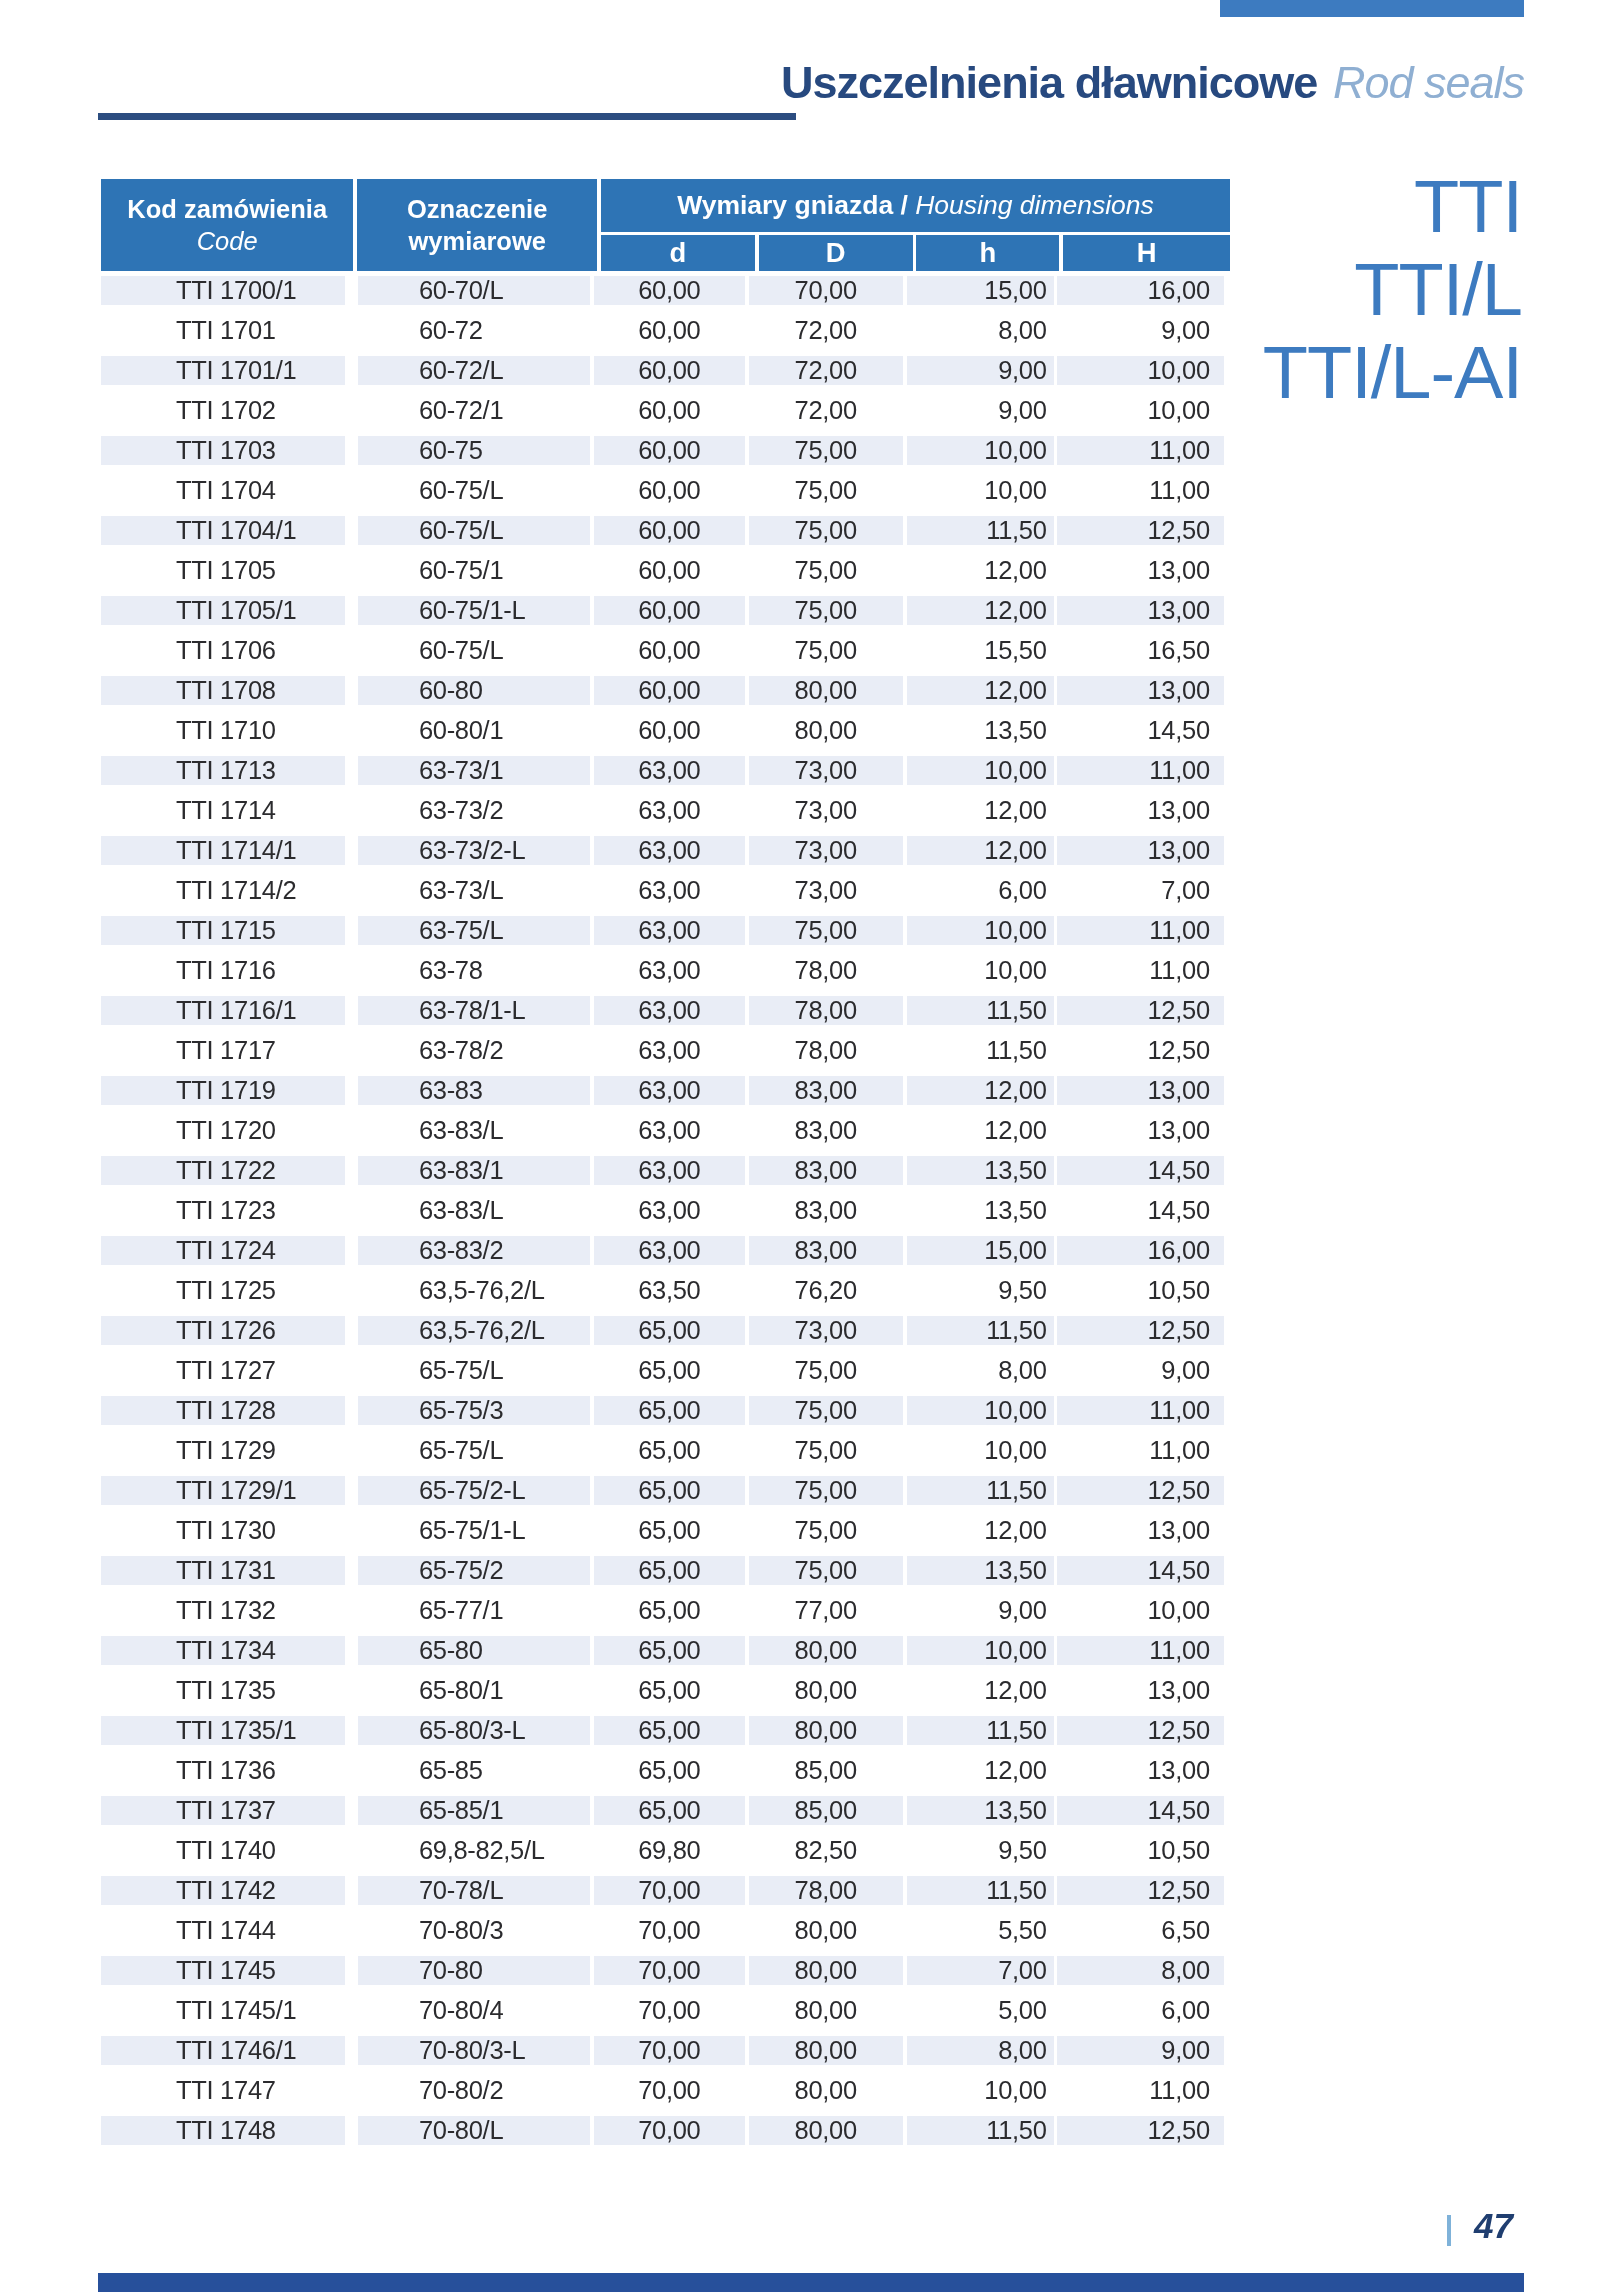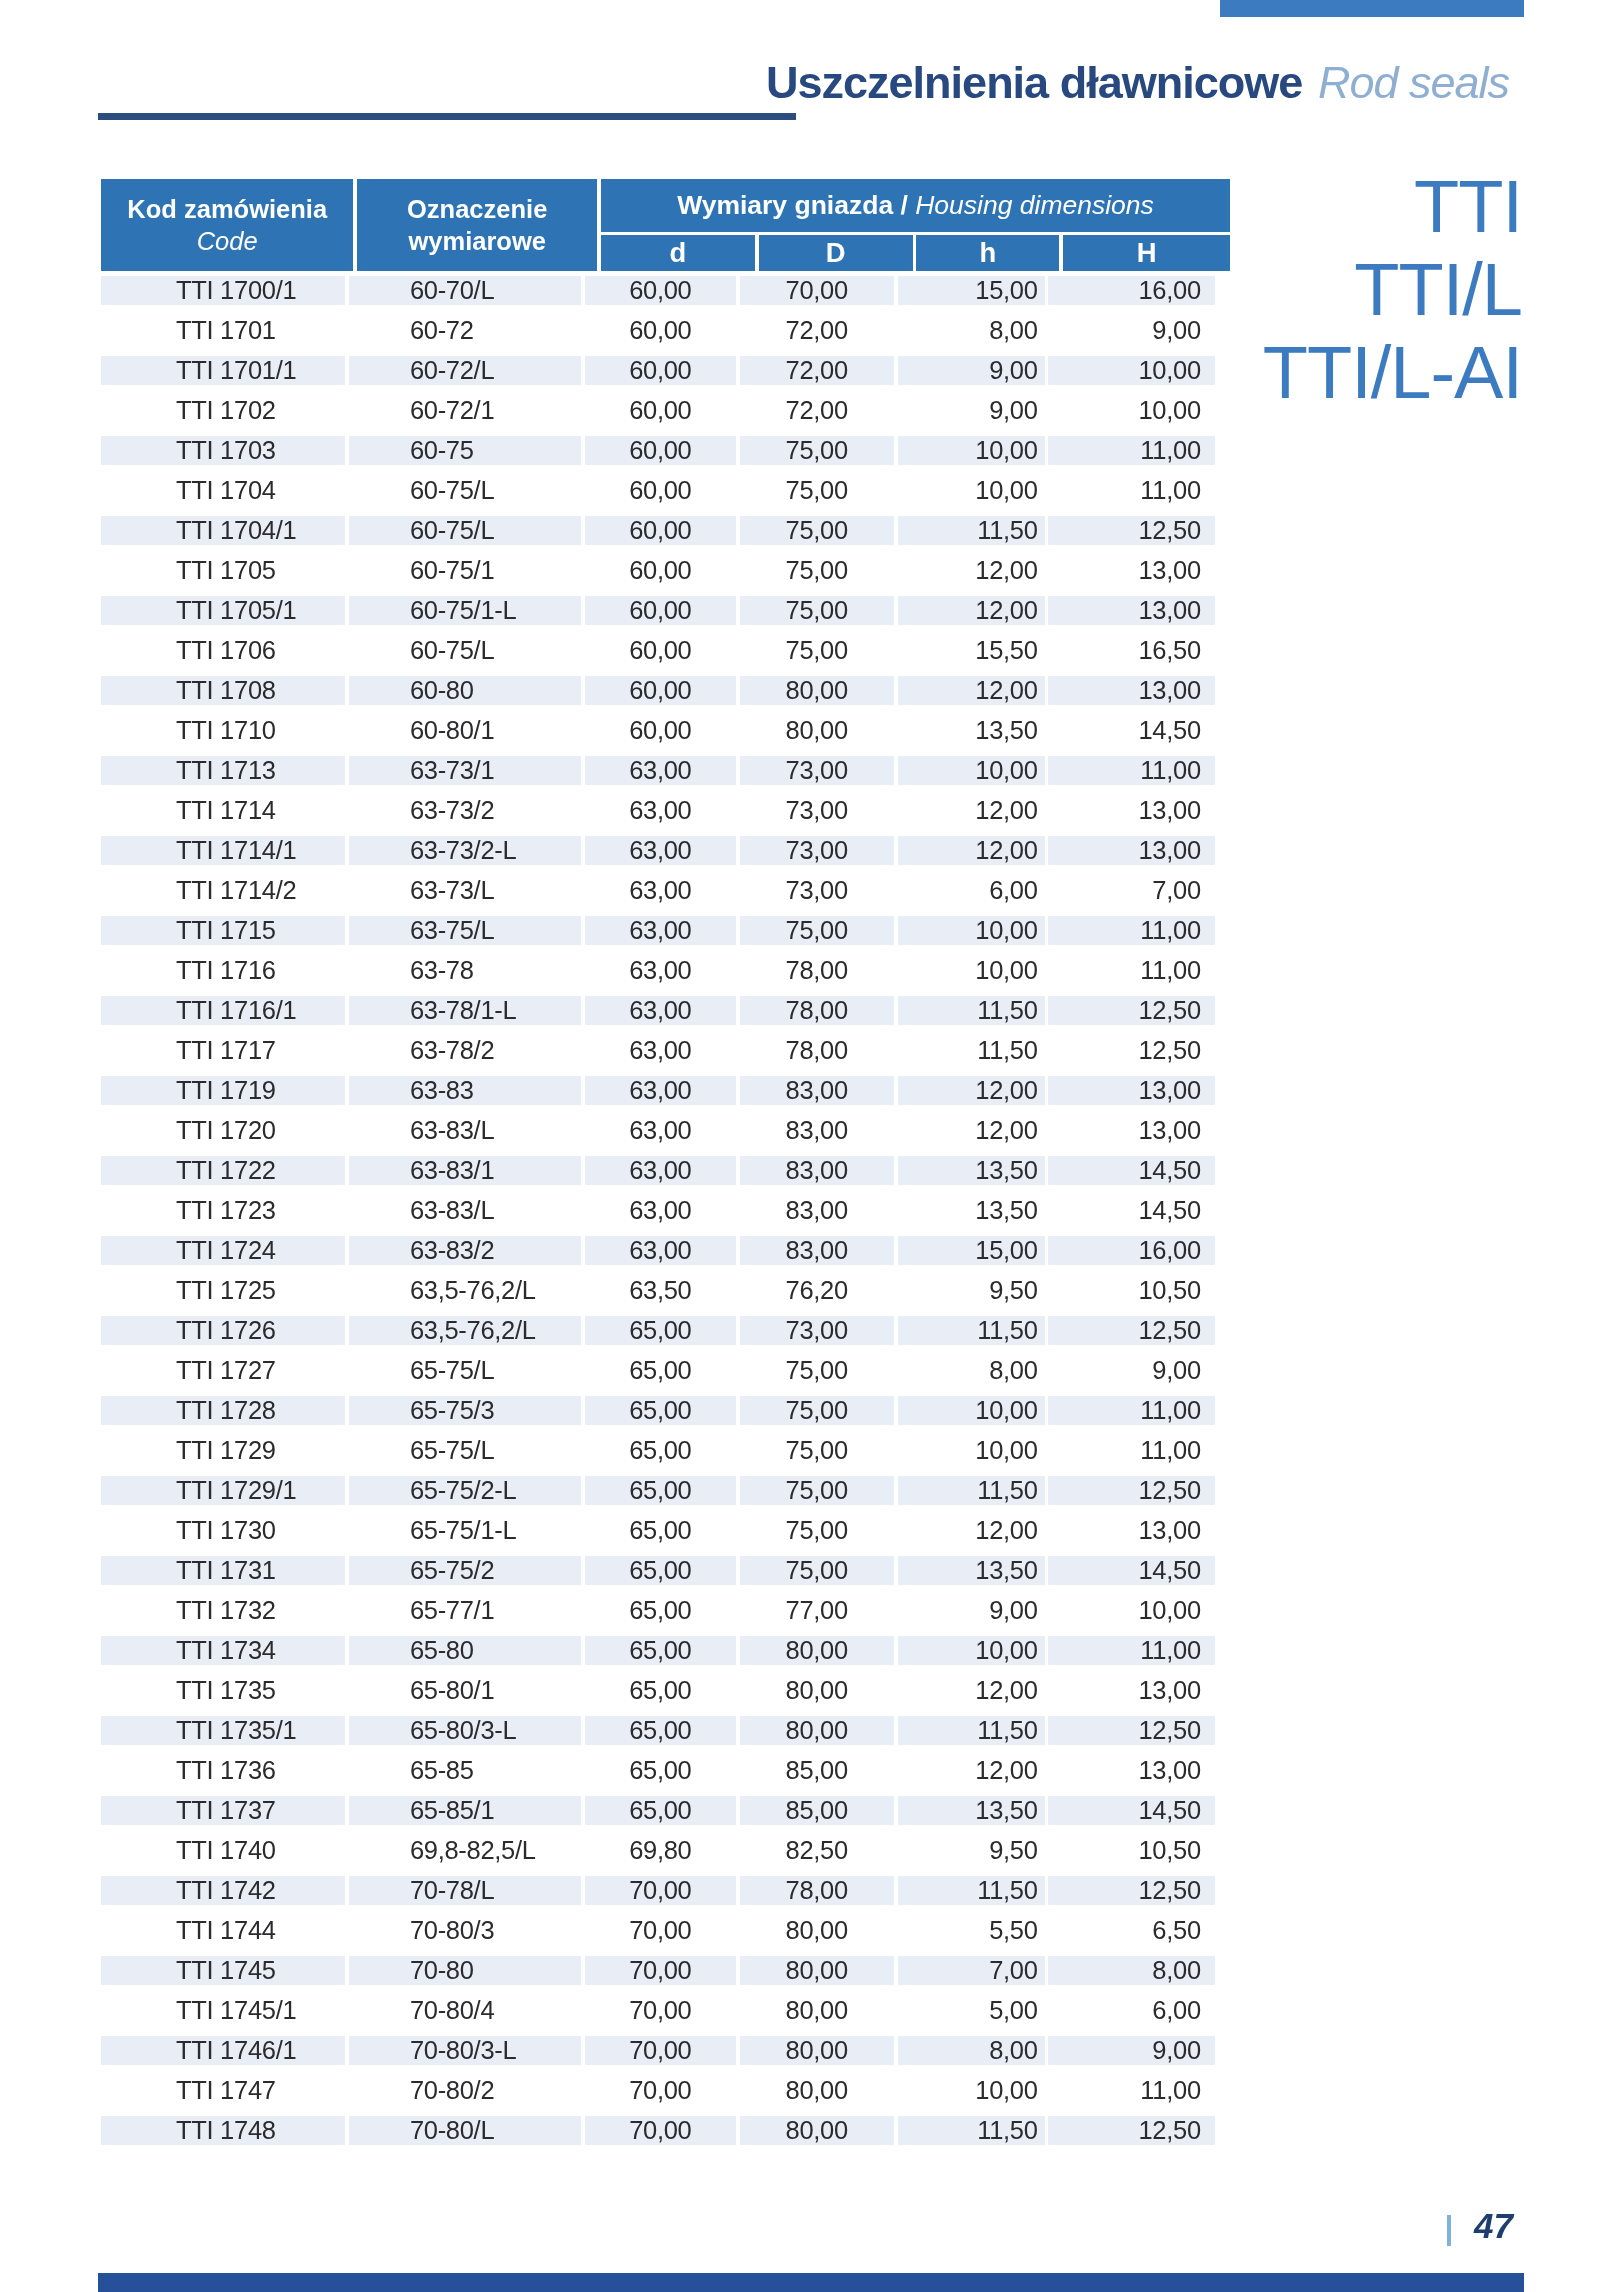--- a/index.html
+++ b/index.html
@@ -6,21 +6,21 @@
   .page {
     position:relative; width:1621px; height:2293px;
     background:#ffffff; overflow:hidden;
     font-family:"Liberation Sans", sans-serif;
   }
   
   .topbar { position:absolute; left:1220px; top:0; width:304px; height:16.7px; background:#3d7bc0; }
 
   
   .head-rule { position:absolute; left:98px; top:113px; width:698px; height:6.9px; background:#2c4d80; }
-  .title-wrap { position:absolute; top:57px; right:112px; white-space:nowrap; }
+  .title-wrap { position:absolute; top:57px; right:97px; white-space:nowrap; }
   .title-pl { font-size:45px; font-weight:bold; letter-spacing:-1px; color:#27497f; }
   .title-en { font-size:45px; font-style:italic; color:#8fafd2; margin-left:15.7px; letter-spacing:-1px; }
 
   
   .prod-labels { position:absolute; top:165px; right:99px; text-align:right;
     color:#3d7bc0; font-size:74px; line-height:83px; letter-spacing:-1px; }
 
   
   .tbl { position:absolute; left:101px; top:179px; width:1129px; }
   .thead { display:flex; gap:3.9px; height:92px; }
@@ -39,21 +39,21 @@
   .th-sub { background:#2e74b5; color:#ffffff; font-weight:bold; font-size:27.4px;
         display:flex; align-items:center; justify-content:center; }
   .w-d { width:154px; } .w-D { width:154px; } .w-h { width:143px; } .w-H { width:167px; }
 
   .rows { margin-top:2.9px; }
   .row { display:flex; gap:3.9px; height:33px; margin-bottom:7px;
          font-size:25.5px; color:#2b2b2e; letter-spacing:-0.3px;align-items:center; }
   .cell { display:flex; align-items:center; box-sizing:border-box; background:#ffffff; }
   .row.odd .cell { background:#e9edf6; }
   .c-code { width:244px; padding-left:75px; }
-  .c-size { width:232px; padding-left:61px; }
+  .c-size { width:232px; padding-left:61px;margin-left:9px; }
   .c-d { width:151px; justify-content:center; }
   .c-Dd { width:154px; justify-content:center; }
   .c-h { width:147px; justify-content:flex-end; padding-right:7px; }
   .c-H { width:167px; justify-content:flex-end; padding-right:14.7px; }
 
   
   .page-tick { position:absolute; left:1447px; top:2215px; width:3.9px; height:31px; background:#7fb2d9; }
   .page-num  { position:absolute; top:2206px; right:108px; font-size:35px; font-weight:bold;
                font-style:italic; color:#1f3e70; }
   .bottombar { position:absolute; left:98px; top:2273px; width:1426px; height:19.6px; background:#27509b; }

